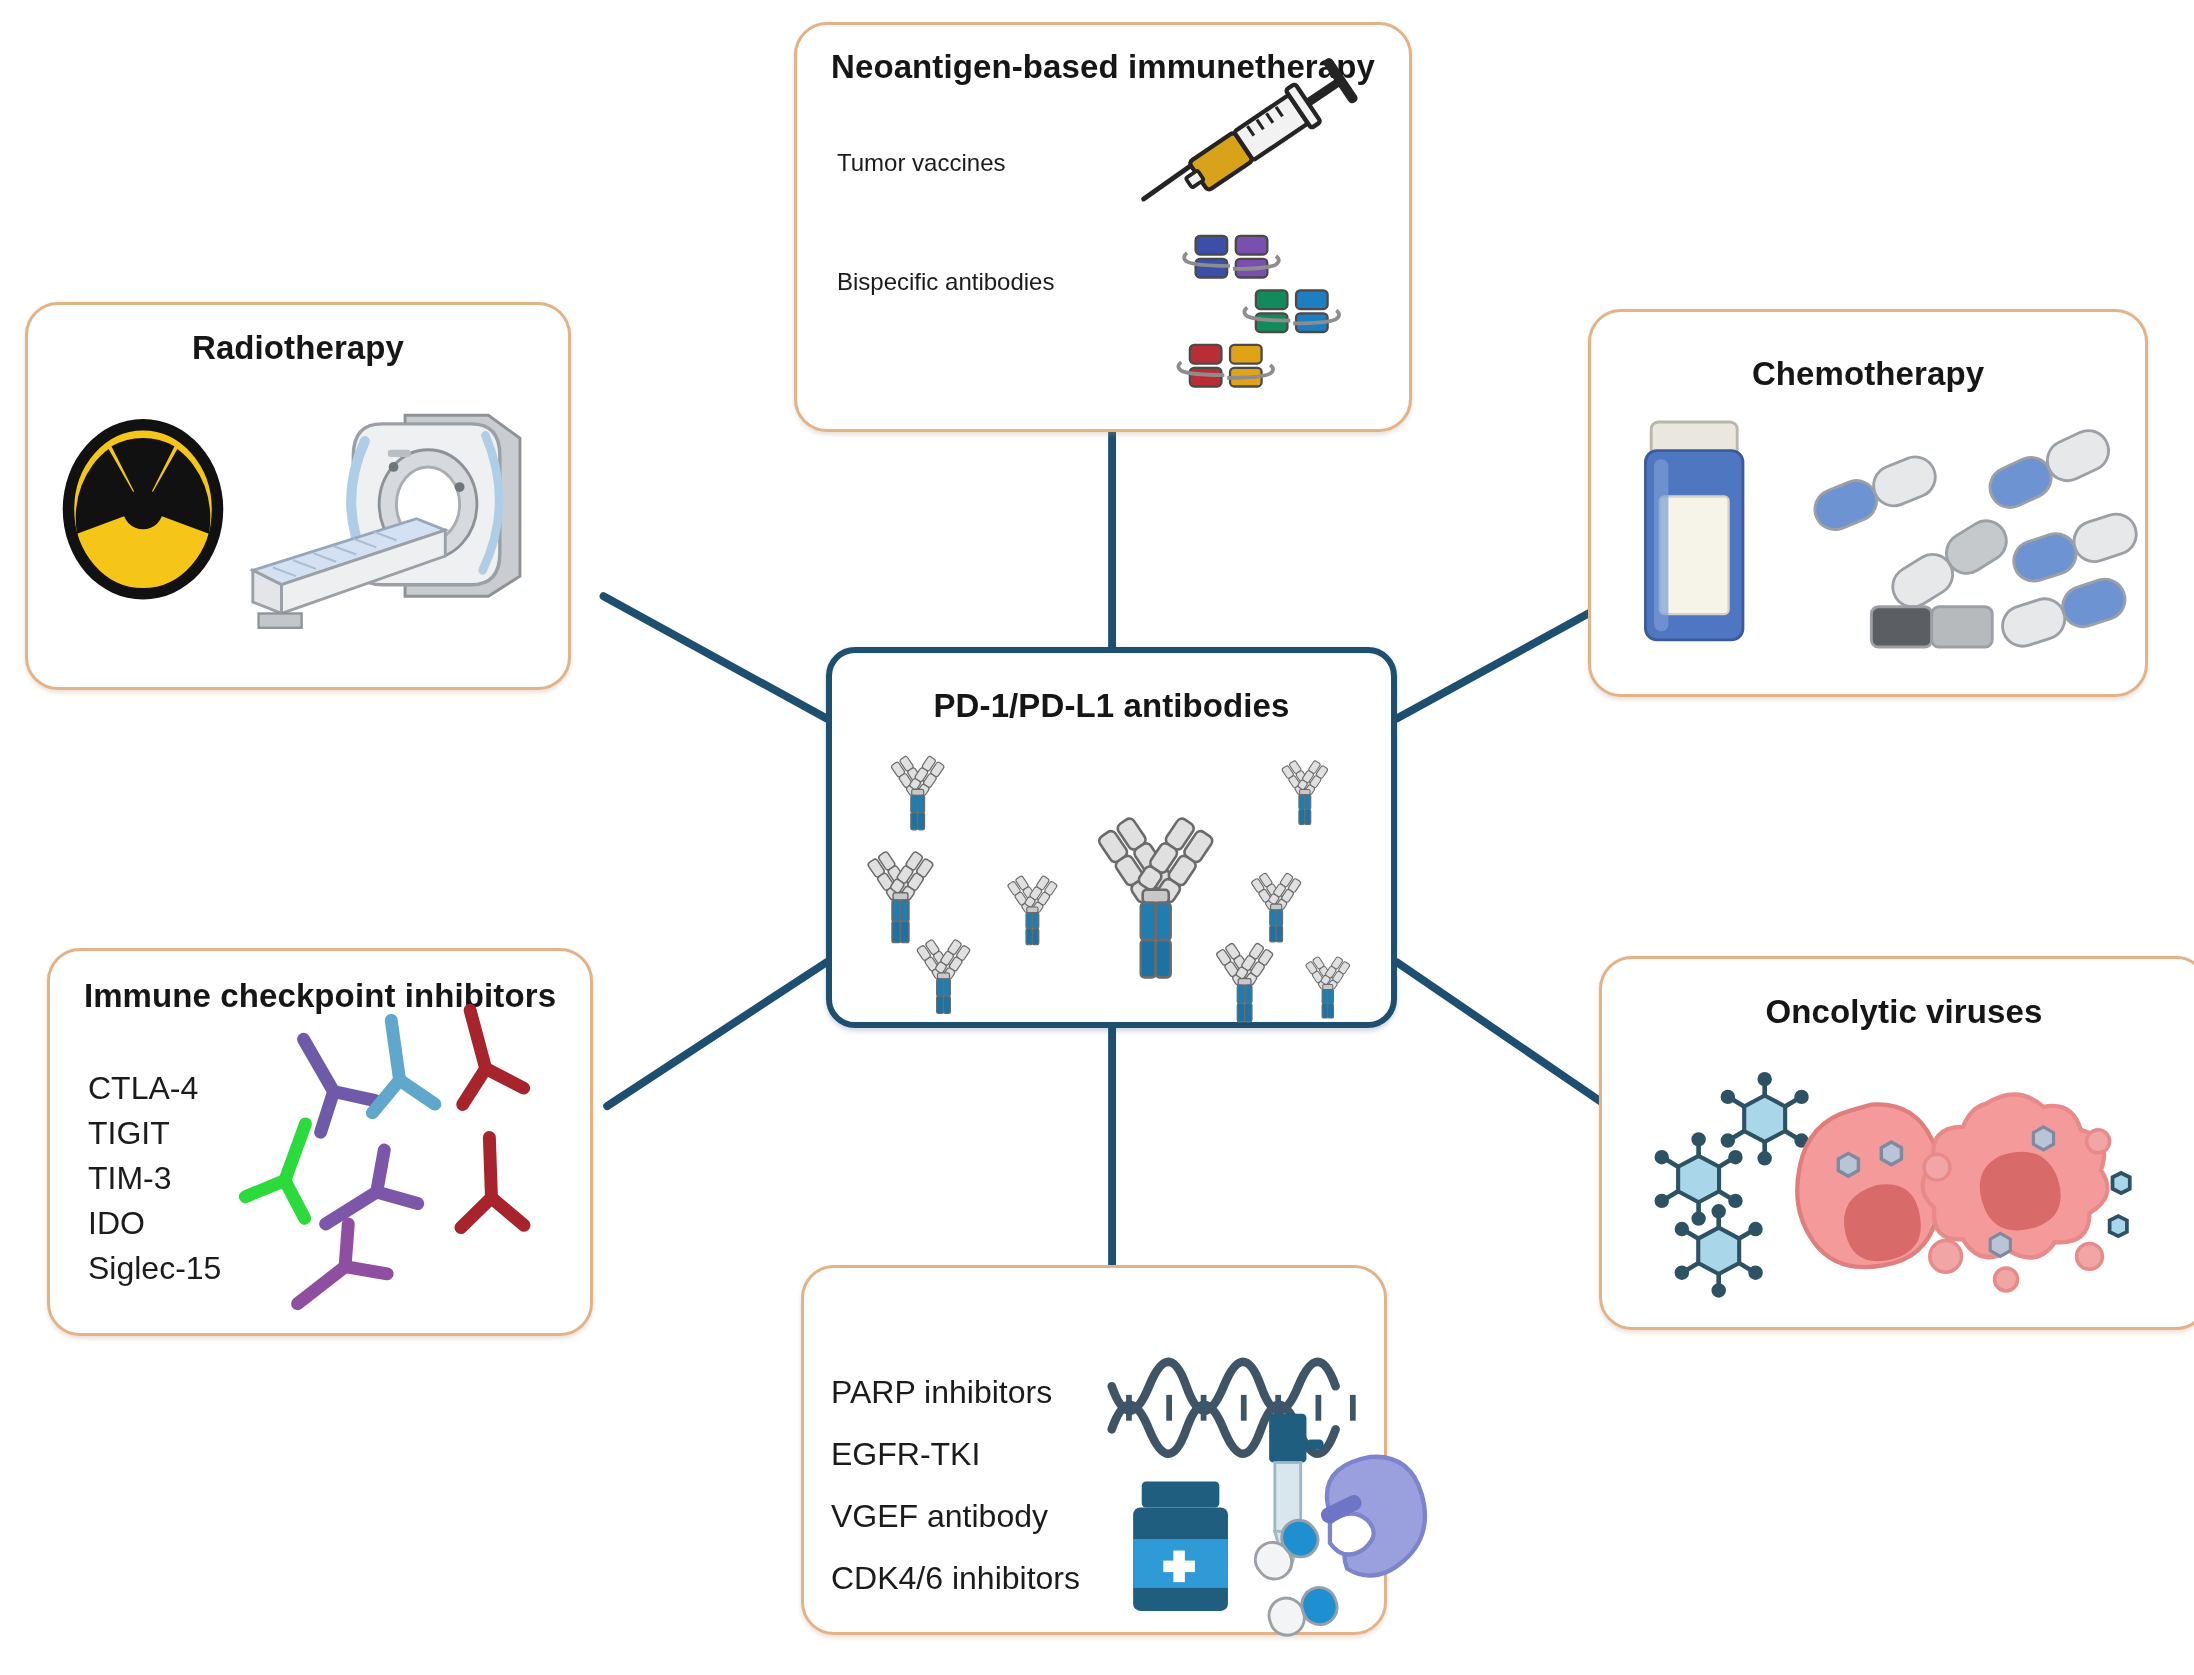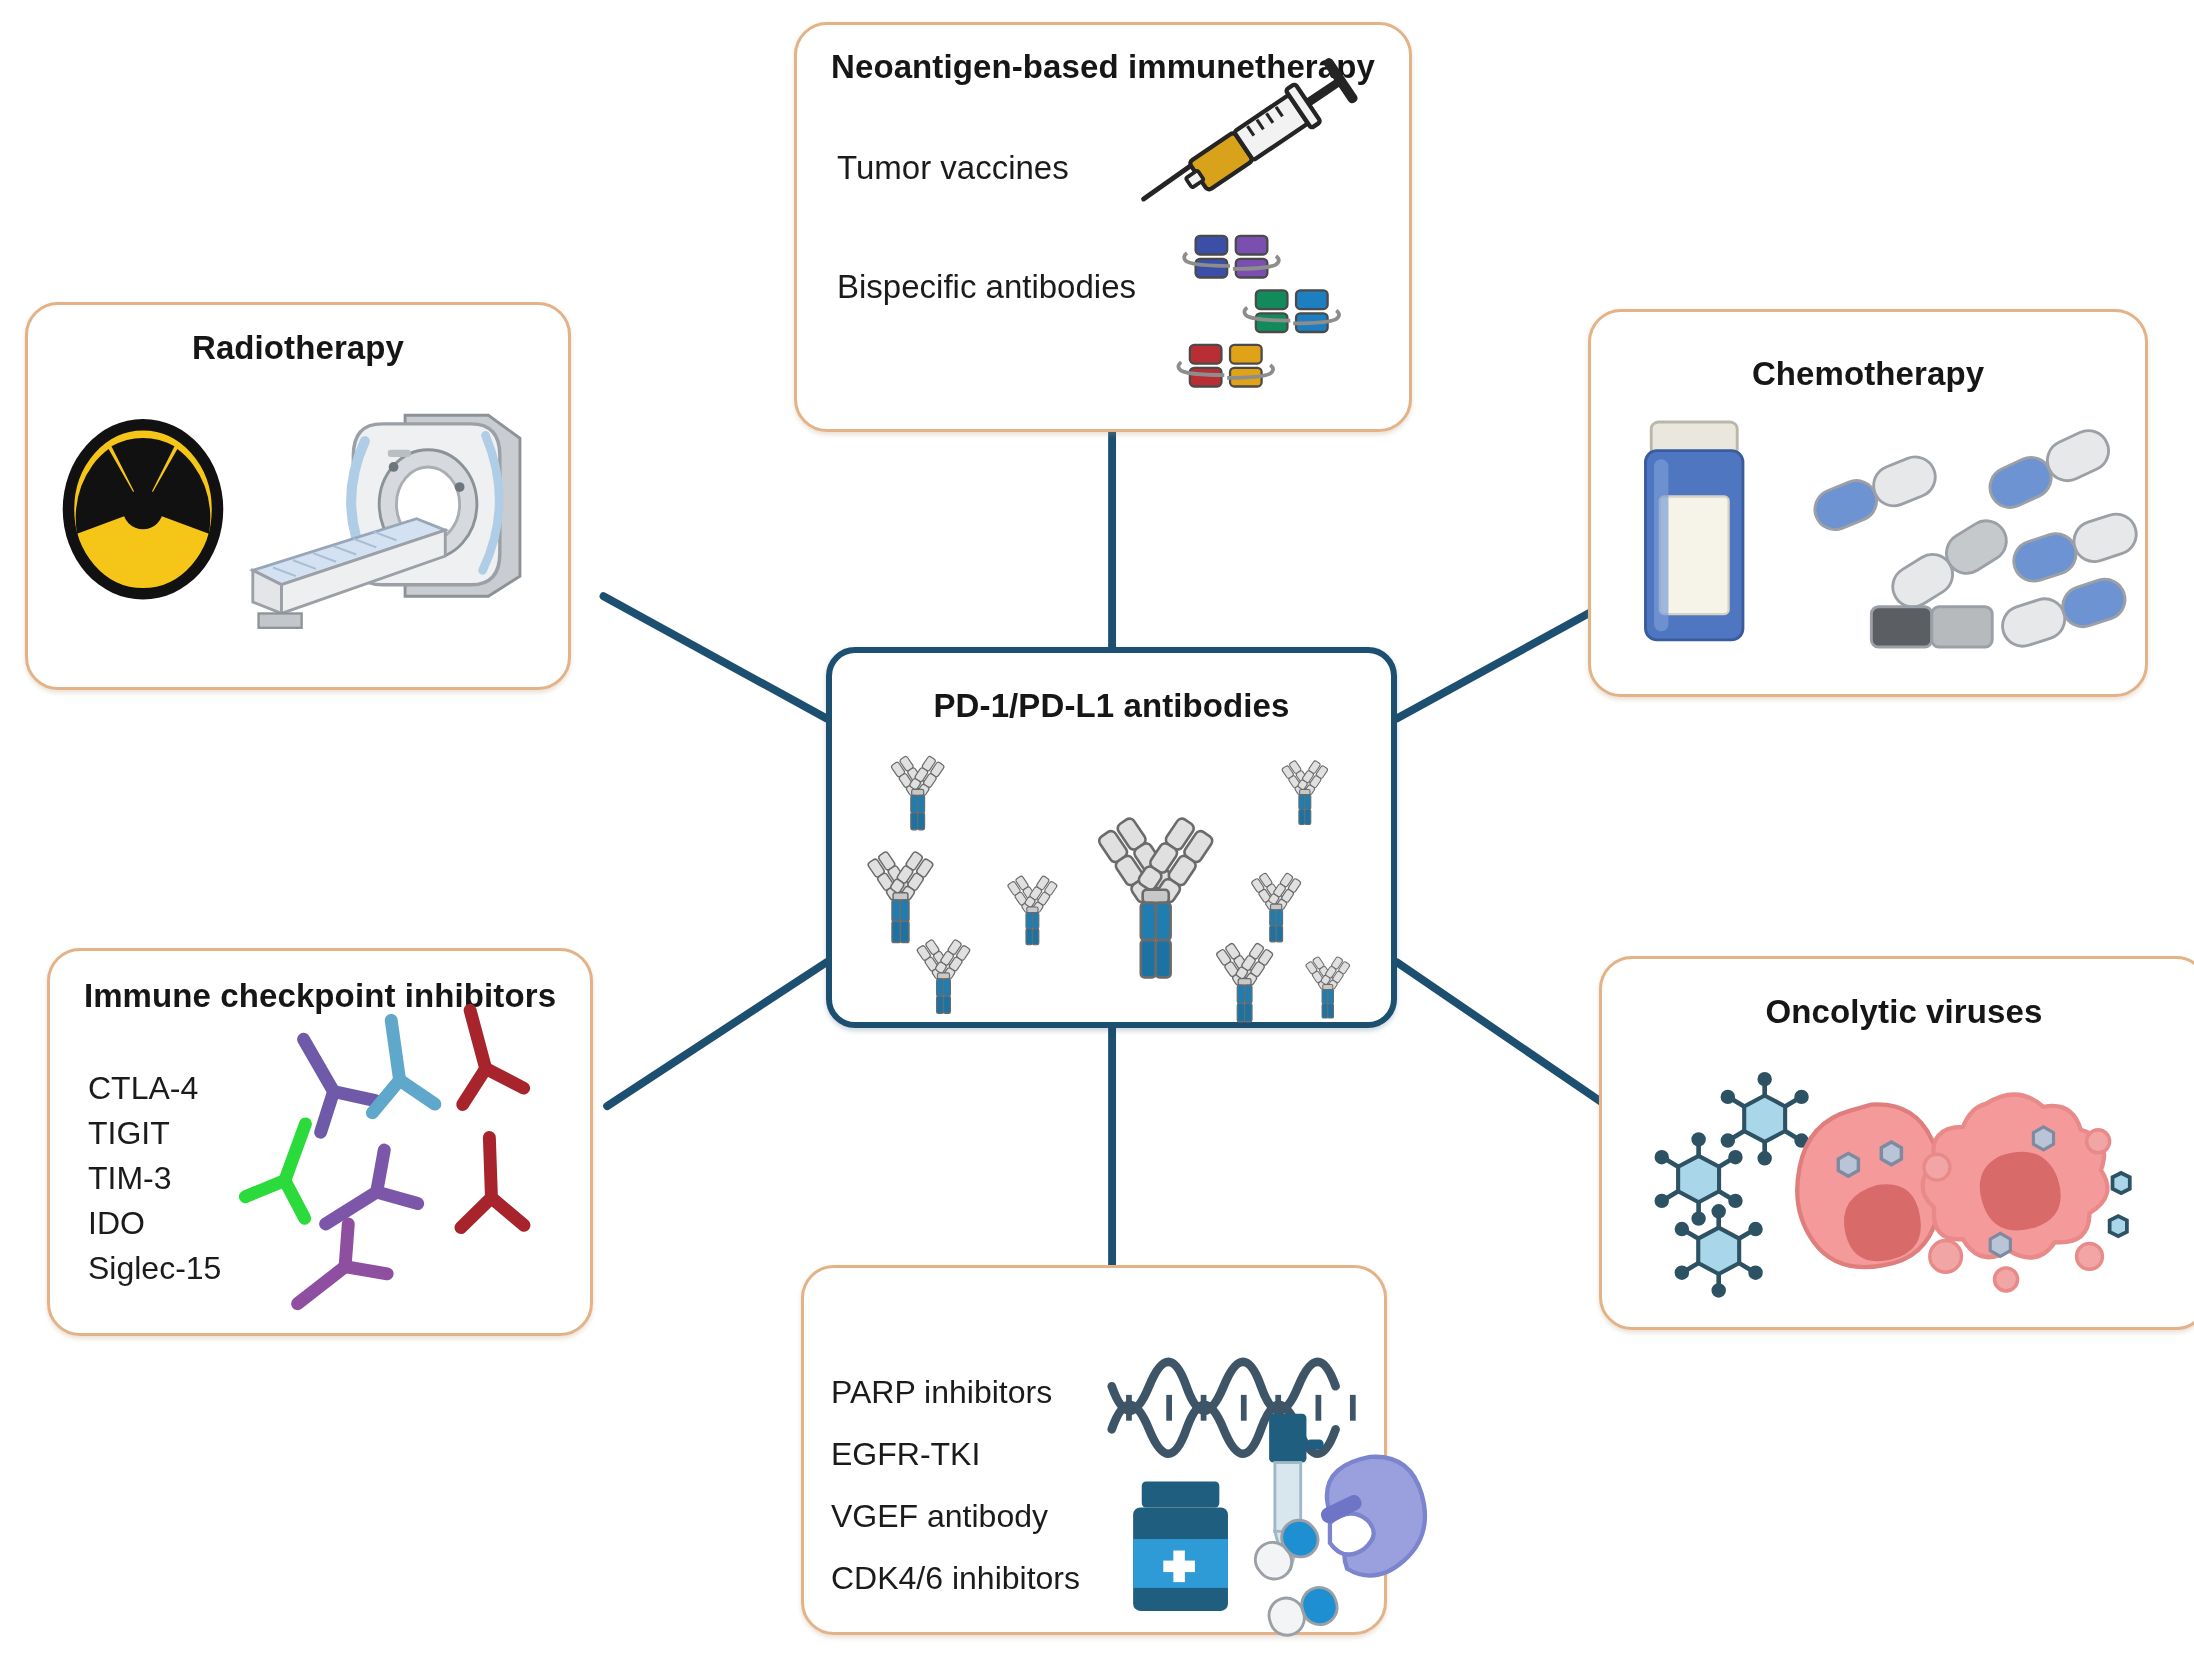--- a/index.html
+++ b/index.html
@@ -29,21 +29,21 @@
   .node-title{
     position:absolute;left:0;right:0;
     text-align:center;
     font-weight:bold;
     color:#161616;
     letter-spacing:0.1px;
     font-size:33px;
   }
   .node.center .node-title{font-size:33px;}
 
-  .rows{position:absolute;color:#1b1b1b;font-size:33px;line-height:1.0;}
+  .rows{position:absolute;color:#1b1b1b;font-size:24px;line-height:1.0;}
   .row{white-space:nowrap;}
 
   .art{position:absolute;}
 
   
   #box-radio      {left:25px;  top:302px;  width:546px;  height:388px;}
   #box-neo        {left:794px;top:21.6px;   width:618px;  height:410px;}
   #box-chemo      {left:1588px;top:309px;  width:560px;  height:388px;padding-left:33px;}
   #box-ici        {left:47px;  top:948px; width:546px;  height:388px;}
   #box-onco       {left:1599px;top:956px; width:610px;  height:374px;}

